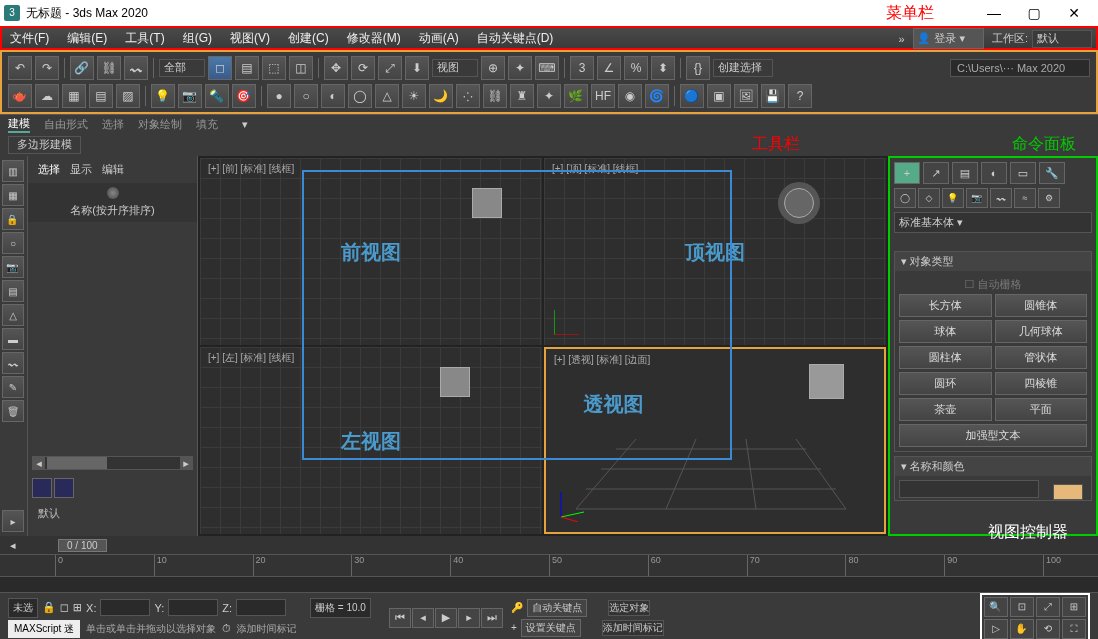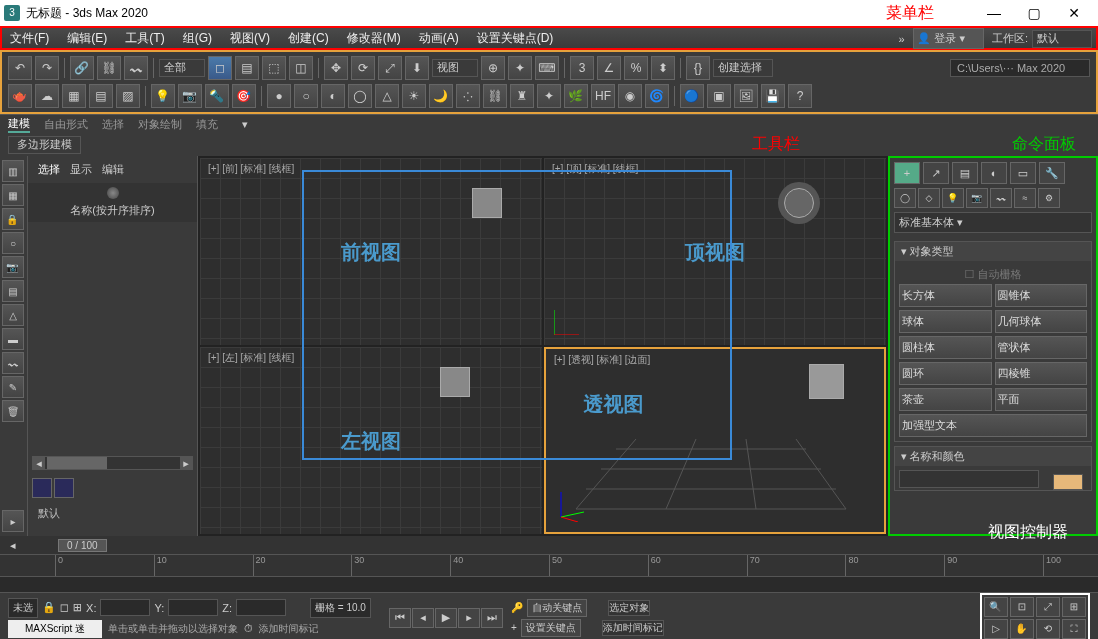--- a/index.html
+++ b/index.html
@@ -67,47 +67,47 @@
 .blue-highlight { position: absolute; border: 2px solid #3a8ad8; pointer-events: none; }
 
 
 .cmdpanel { width: 210px; background: #3a3a3a; border: 2px solid #0c0; padding: 4px; }
 .cmdpanel-anno { position: absolute; top: 134px; right: 22px; color: #0c0; font-size: 16px; }
 .cmd-tabs { display: flex; gap: 3px; margin-bottom: 4px; }
 .cmd-tabs .ct { width: 26px; height: 22px; background: #444; border: 1px solid #666; display:flex; align-items:center; justify-content:center; cursor:pointer; }
 .cmd-tabs .ct.active { background: #5a8; }
 .cmd-subtabs { display: flex; gap: 2px; margin-bottom: 4px; flex-wrap:wrap; }
 .cmd-subtabs .ct { width: 22px; height: 20px; background: #444; border: 1px solid #666; cursor:pointer; display:flex; align-items:center; justify-content:center; font-size:9px; }
-.cmd-combo { width: 100%; background: #333; border: 1px solid #555; color: #ccc; padding: 2px 4px; font-size: 11px; margin-bottom: 8px; }
+.cmd-combo { width: 100%; background: #333; border: 1px solid #555; color: #ccc; padding: 2px 4px; font-size: 11px; margin-bottom: 18px; }
 .rollout { border: 1px solid #555; margin-bottom: 4px; }
 .rollout-hdr { background: #444; padding: 2px 6px; font-size: 11px; cursor: pointer; }
 .rollout-body { padding: 4px; }
 .autogrid { text-align: center; color: #777; font-size: 11px; padding: 2px; }
 .prim-grid { display: grid; grid-template-columns: 1fr 1fr; gap: 3px; }
-.prim-btn { background: linear-gradient(#555,#444); border: 1px solid #666; color: #ddd; padding: 3px 2px; font-size: 11px; cursor: pointer; }
+.prim-btn { background: linear-gradient(#555,#444); border: 1px solid #666; color: #ddd; padding: 3px 2px; font-size: 11px; cursor: pointer; text-align: center; }
 .prim-btn.wide { grid-column: 1/3; }
 .colorsw { width: 30px; height: 16px; background: #e6b87a; border: 1px solid #555; float: right; margin: 4px; }
 
 
 .timeline { height: 18px; background: #333; display: flex; align-items: center; padding: 0 10px; gap: 10px; position: relative; }
 .timeslider { position: absolute; left: 58px; background: #555; border: 1px solid #777; padding: 0 8px; font-size: 10px; }
 .timeruler { height: 22px; background: #333; position: relative; border-top: 1px solid #555; }
 .timeruler .tick { position: absolute; top: 0; font-size: 9px; color: #999; border-left: 1px solid #666; padding-left: 2px; height: 100%; }
 .tracks { height: 16px; background: #2a2a2a; border-top:1px solid #555; }
 .viewctrl-anno { position: absolute; right: 30px; top: 522px; color: #fff; font-size: 16px; }
 
 
 .statusbar { height: 50px; background: #3a3a3a; display: flex; align-items: center; padding: 0 8px; gap: 8px; border-top: 1px solid #555; }
 .statusbar .field { background: #2a2a2a; border: 1px solid #555; padding: 2px 4px; font-size: 10px; }
 .coord { width: 50px; }
 .playback { display: flex; gap: 1px; }
 .playback .pb { width: 22px; height: 20px; background: #444; border: 1px solid #666; display:flex; align-items:center; justify-content:center; cursor:pointer; }
 .viewnav { border: 2px solid #fff; padding: 2px; display: grid; grid-template-columns: repeat(4,24px); gap: 2px; margin-left: auto; }
 .viewnav .vn { width: 24px; height: 20px; background: #444; border: 1px solid #666; cursor: pointer; display:flex; align-items:center; justify-content:center; font-size:10px; }
-.maxscript { background: #eee; color: #000; padding: 2px 17px; font-size: 10px; }
+.maxscript { background: #eee; color: #000; padding: 2px 6px; font-size: 10px; }
 .hint { font-size: 10px; color: #aaa; }
 .keyframe-area { display:flex; flex-direction:column; gap:2px; font-size:10px; }
 .keyframe-row { display:flex; align-items:center; gap:4px; }
 .kbtn { background:#444; border:1px solid #666; padding:1px 4px; cursor:pointer; }
 .ksel { background:#333; border:1px solid #555; color:#ccc; font-size:10px;margin-left:17px; }
 </style>
 </head>
 <body>
 
 <div class="titlebar">
@@ -121,21 +121,21 @@
 
 <div class="menubar">
   <span class="menuitem">文件(F)</span>
   <span class="menuitem">编辑(E)</span>
   <span class="menuitem">工具(T)</span>
   <span class="menuitem">组(G)</span>
   <span class="menuitem">视图(V)</span>
   <span class="menuitem">创建(C)</span>
   <span class="menuitem">修改器(M)</span>
   <span class="menuitem">动画(A)</span>
-  <span class="menuitem">设置关键点(D)</span>
+  <span class="menuitem">自动关键点(D)</span>
 </div>
 <div class="menubar-right">
   <span>»</span>
   <span class="login">👤 <span>登录</span> ▾</span>
   <div class="workspace">
     <span>工作区:</span>
     <span class="tcombo" style="width:60px">默认</span>
   </div>
 </div>
 

